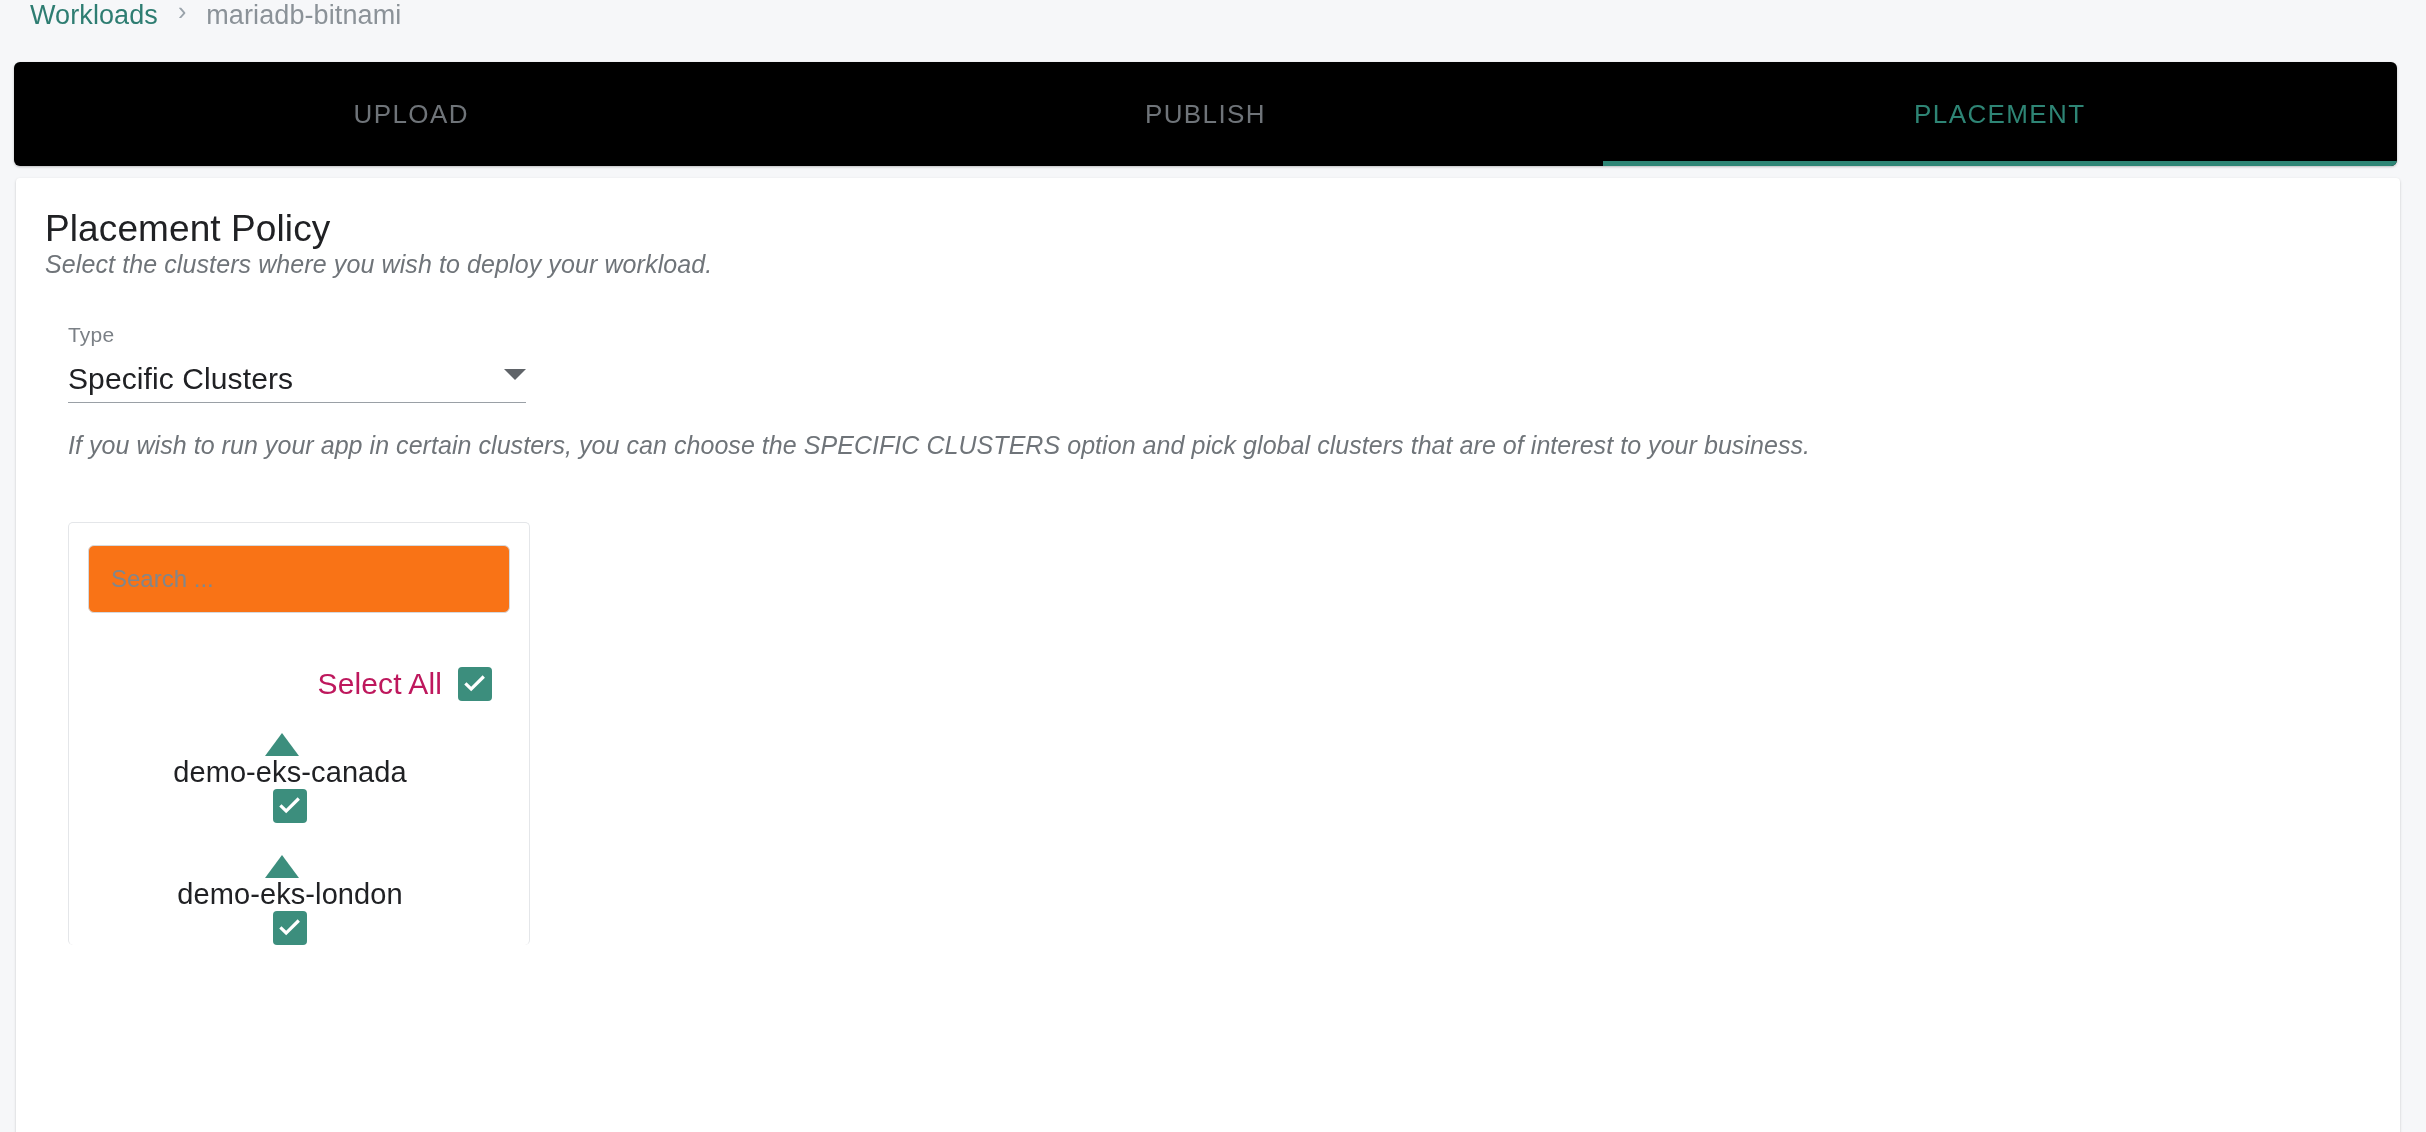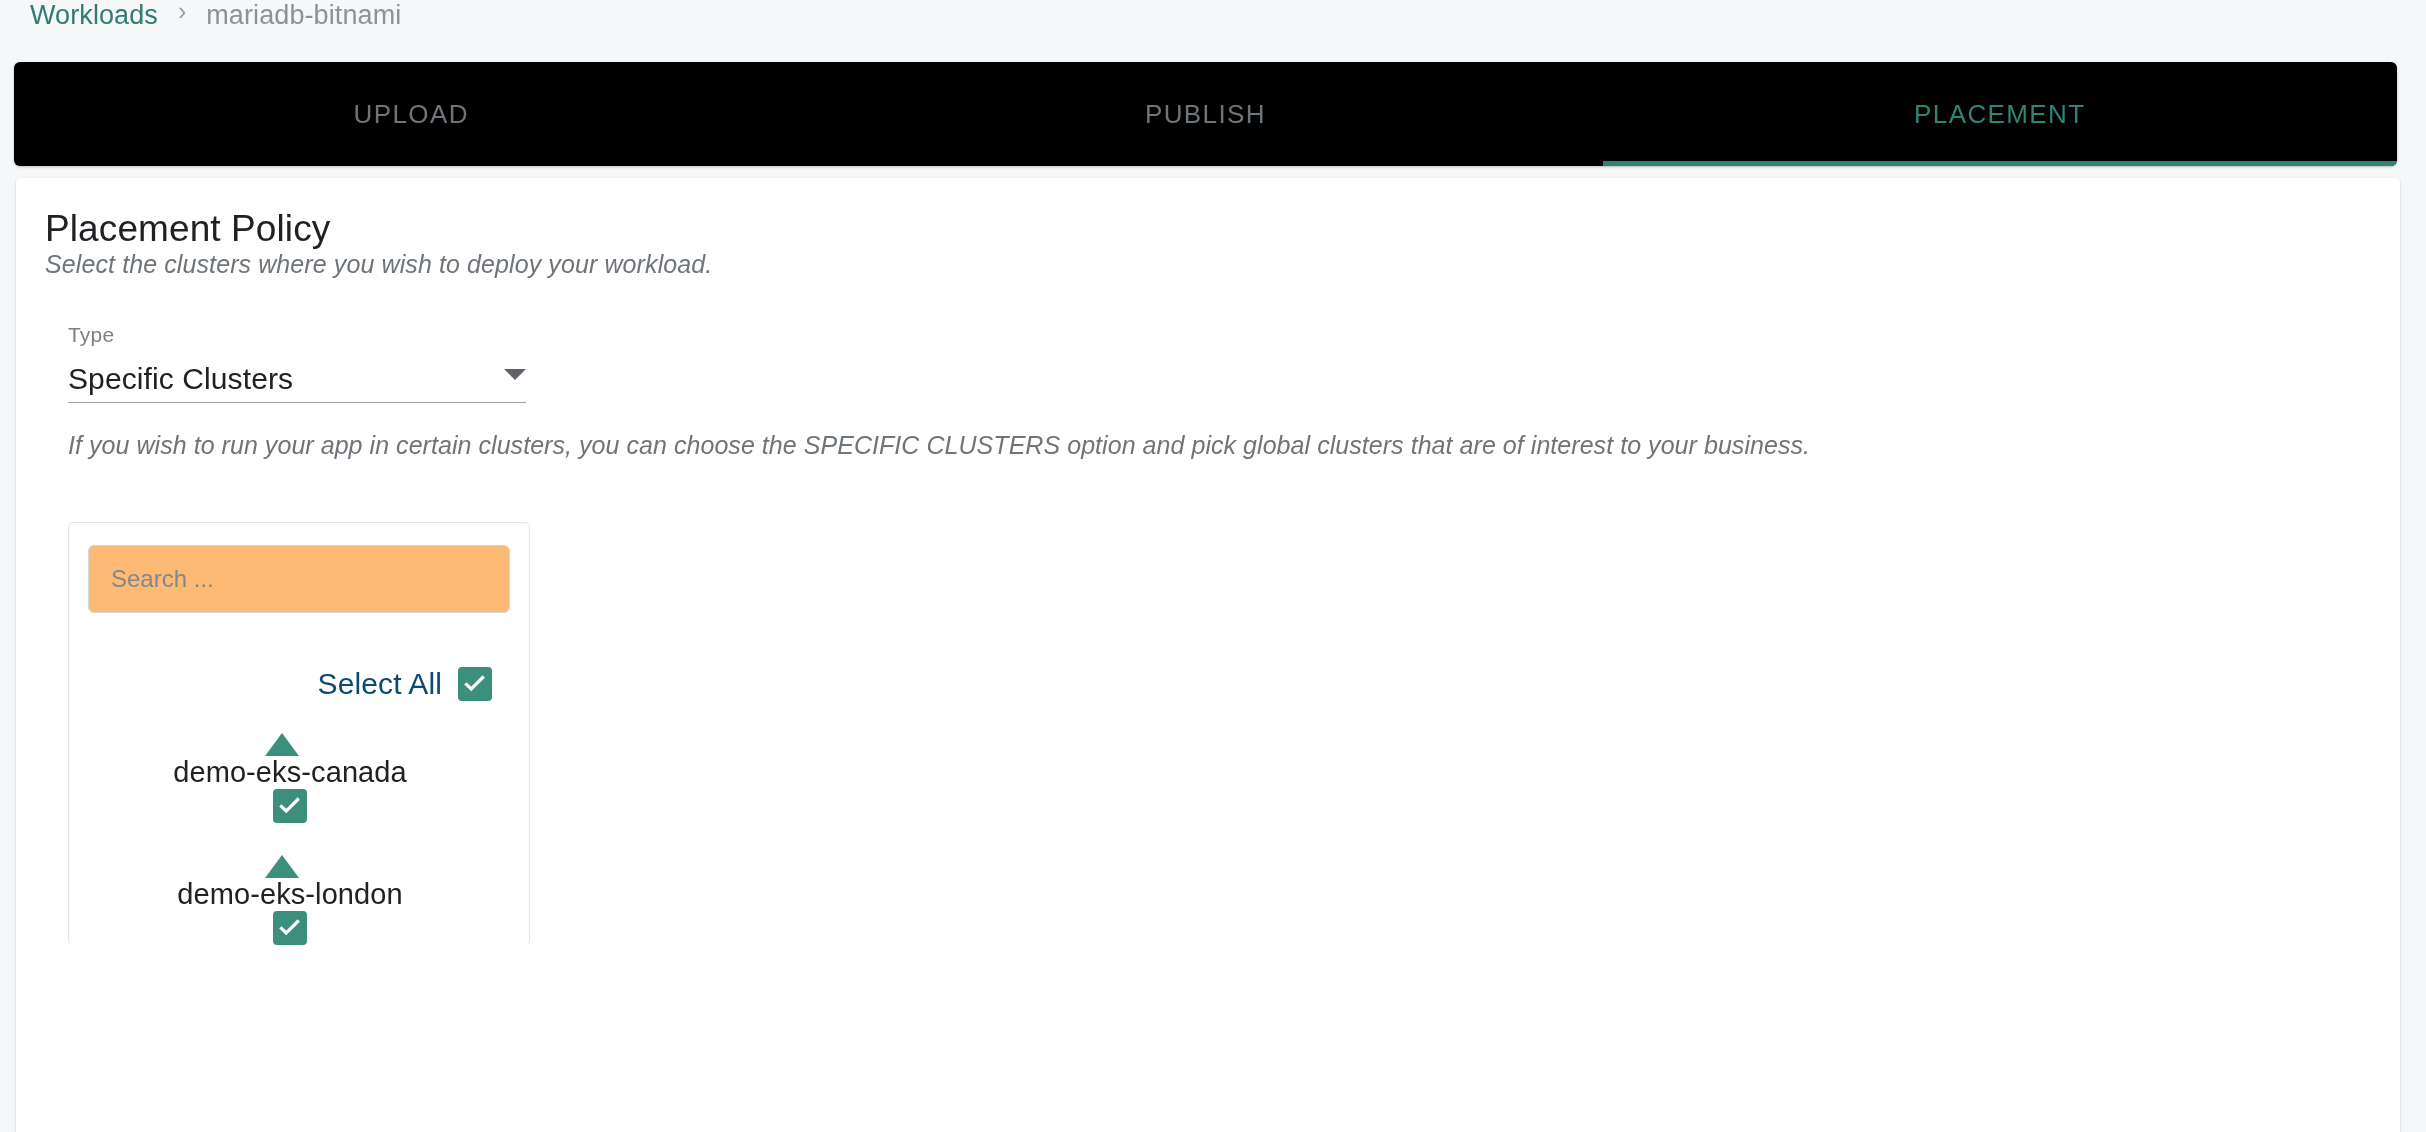--- a/index.html
+++ b/index.html
@@ -154,36 +154,36 @@
 
   .search-input {
     width: 100%;
     height: 68px;
     border: 1px solid #d5d9dd;
     border-radius: 6px;
     padding: 0 22px;
     font-size: 24px;
     font-family: "Liberation Sans", sans-serif;
     color: #3c4043;
-    background: #fdba74;
+    background: #f97316;
     outline: none;
   }
   .search-input::placeholder { color: #80878d; }
 
   .select-all-row {
     display: flex;
     align-items: center;
     justify-content: flex-end;
     gap: 16px;
     margin-top: 54px;
     padding-right: 18px;
   }
   .select-all-label {
     font-size: 30px;
-    color: #0c4a6e;
+    color: #be185d;
     letter-spacing: .1px;
   }
 
   .cluster-row {
     display: flex;
     align-items: center;
     margin-top: 32px;
     padding-right: 18px;
     flex-direction: column;
   }

